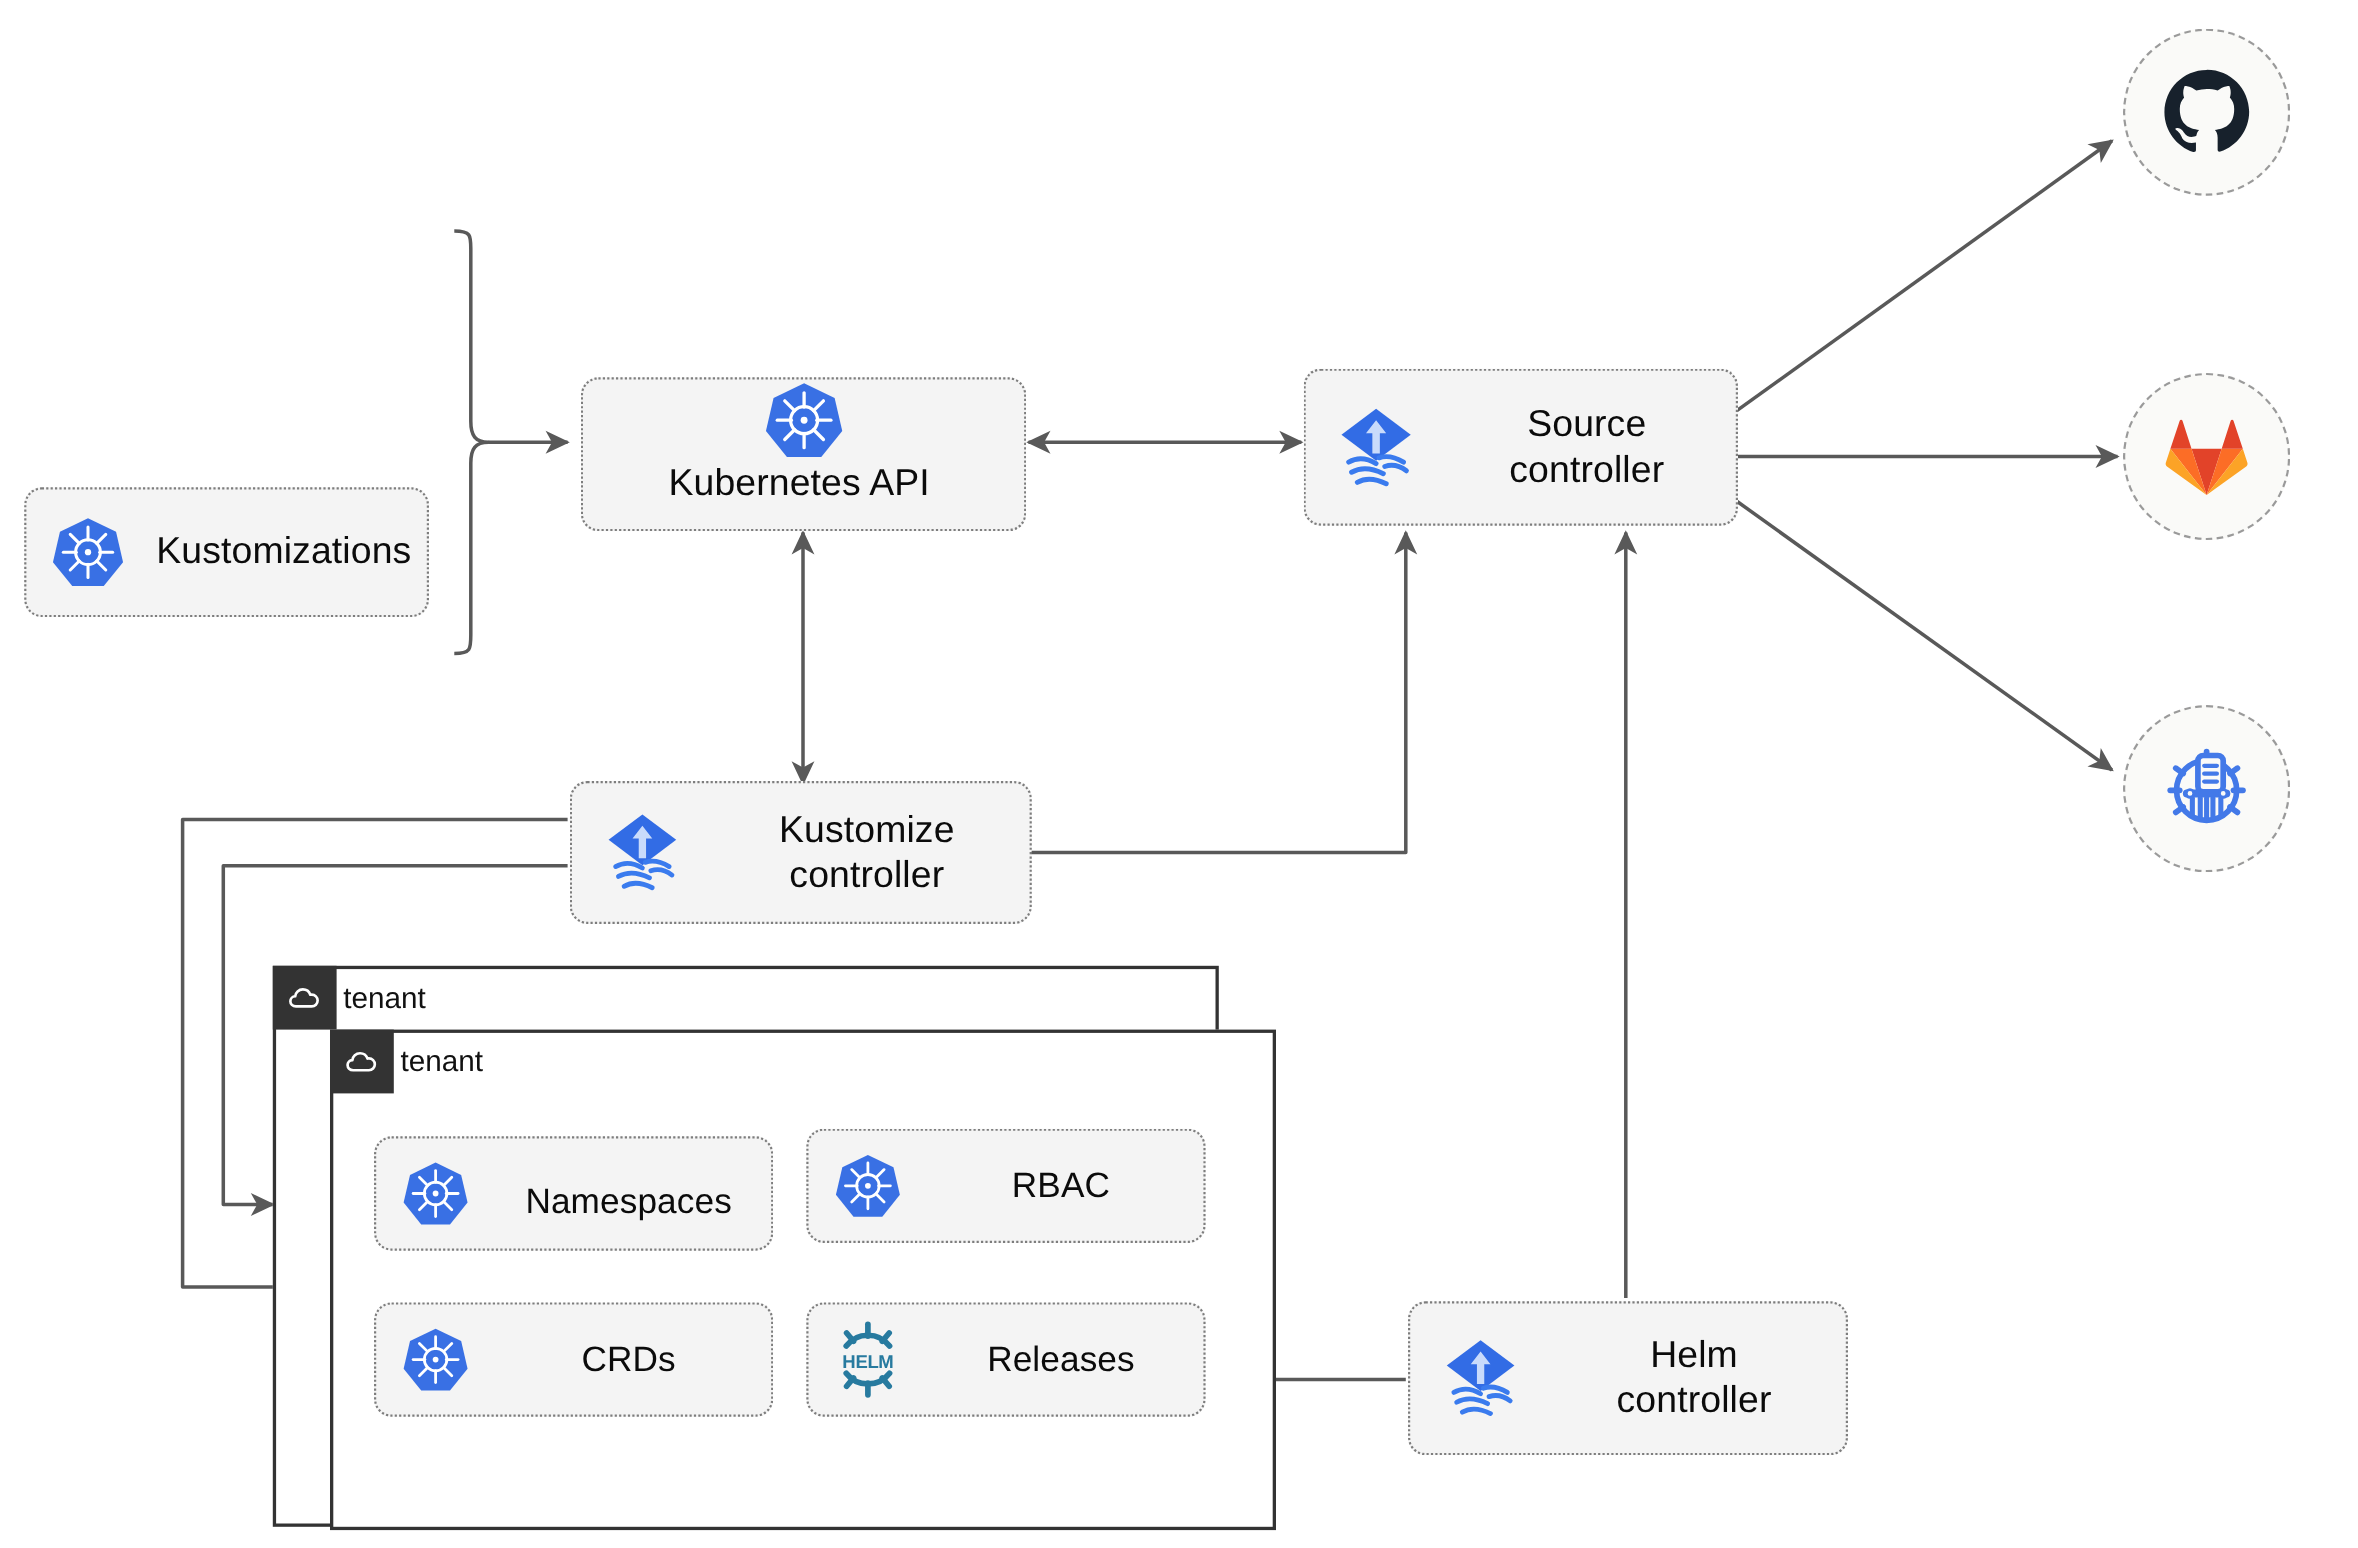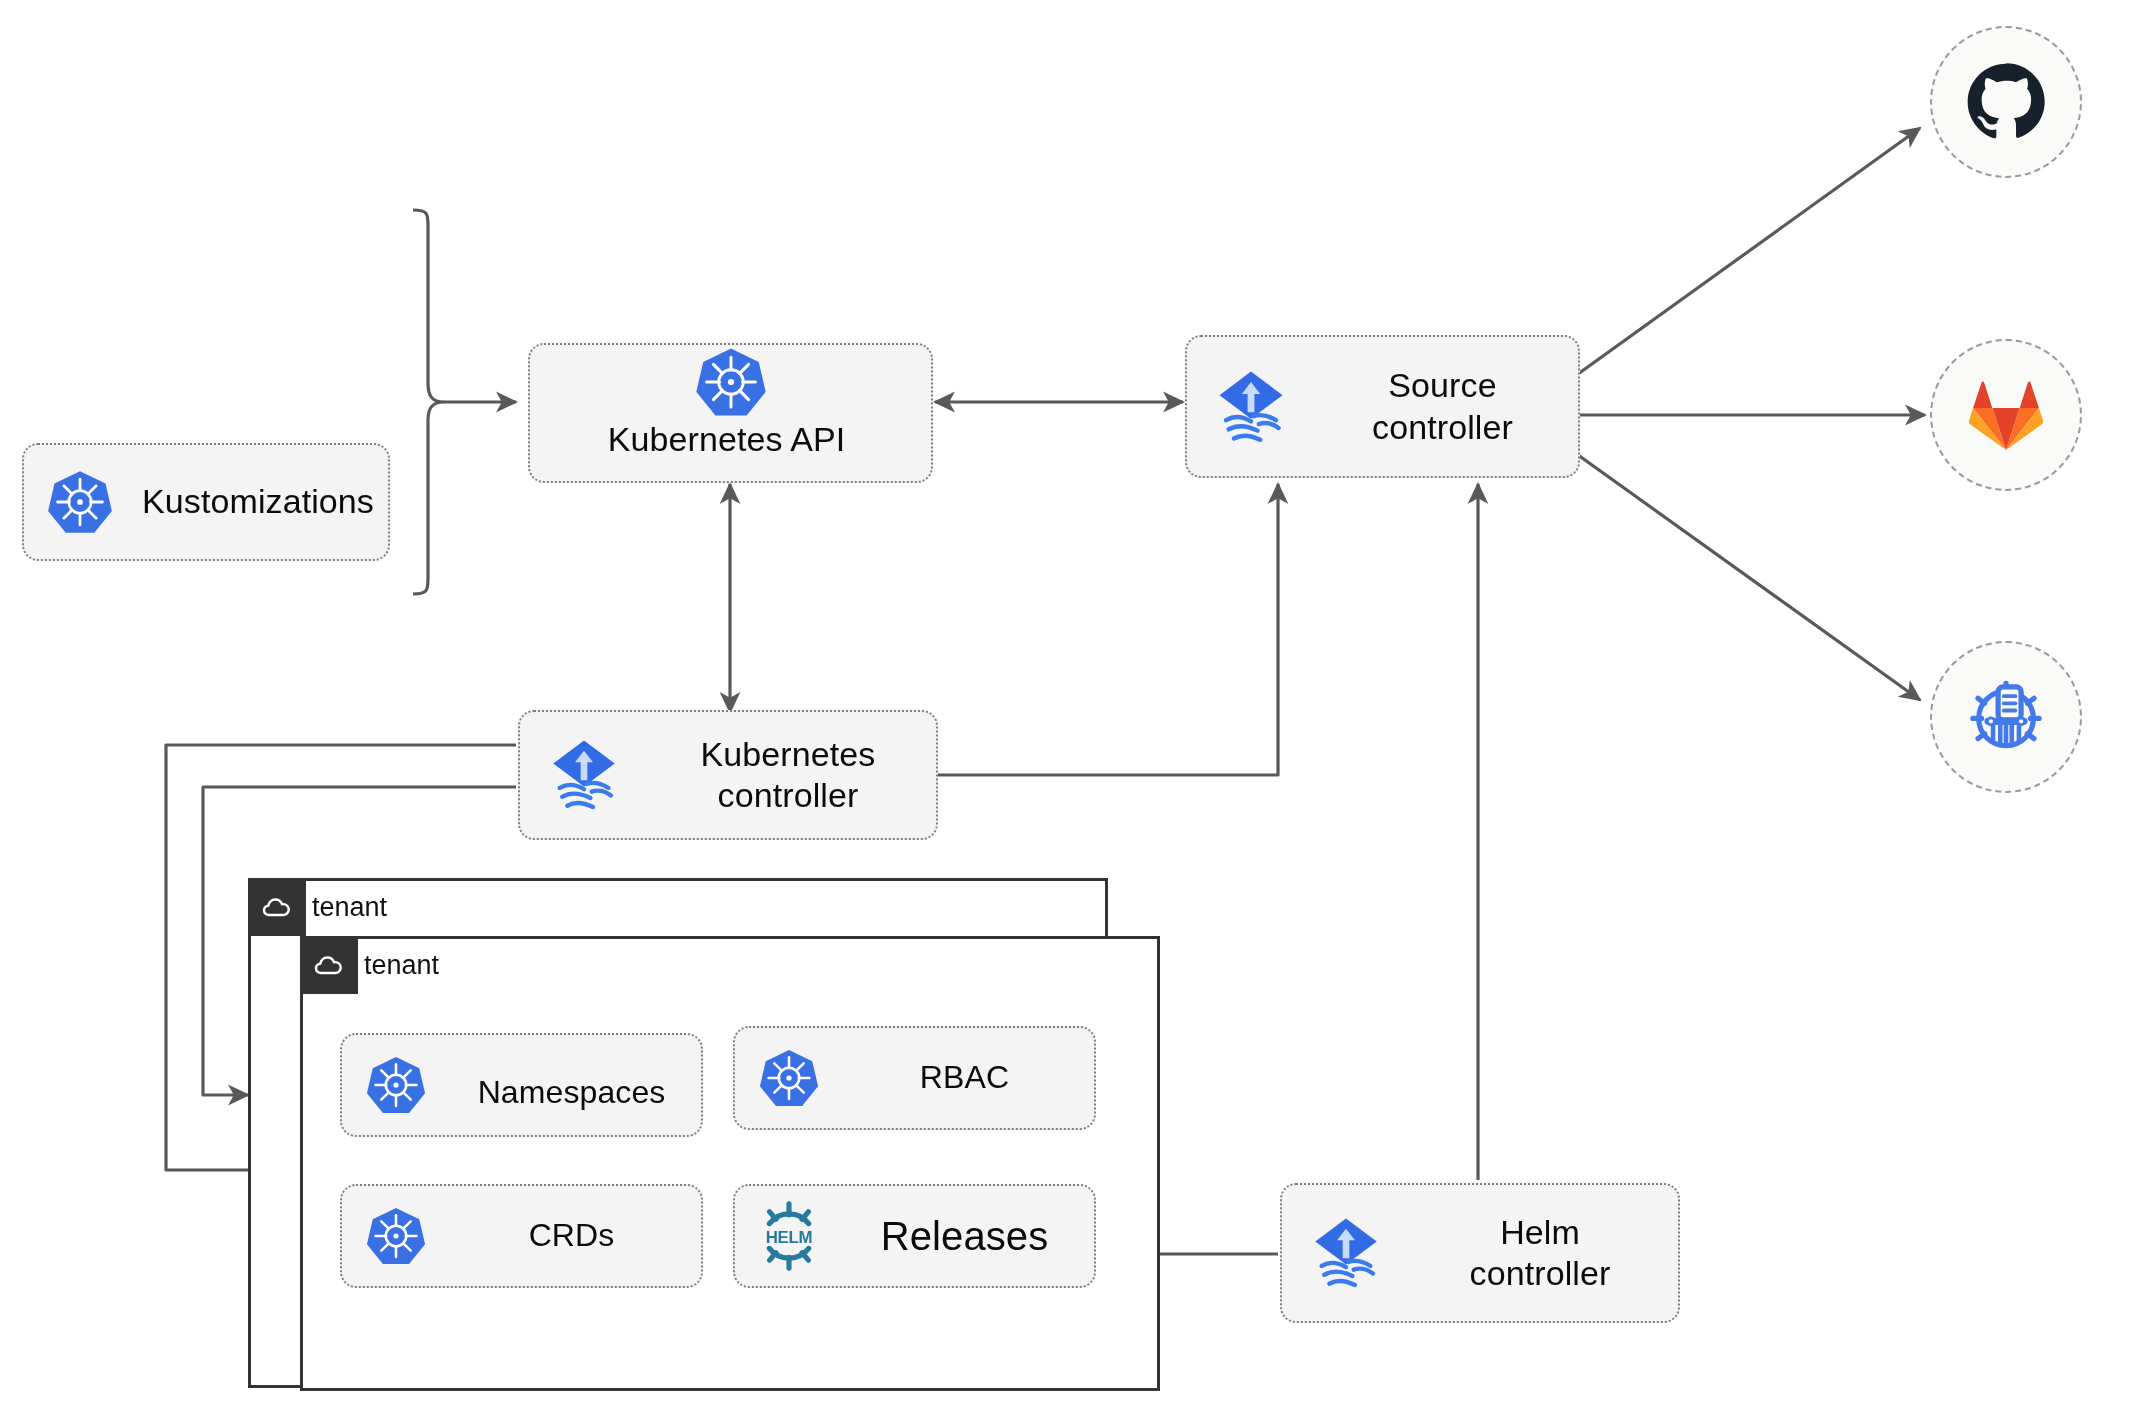--- a/index.html
+++ b/index.html
@@ -245,21 +245,21 @@
         <path d="M32 13 L39 22 L34.6 22 L34.6 36 L29.4 36 L29.4 22 L25 22 Z" fill="#c9dbfb"></path>
         <g fill="none" stroke="#3a7bee" stroke-width="3.4" stroke-linecap="round">
           <path d="M13 42 C20 38, 27 40, 32 43"></path>
           <path d="M15 49 C23 44.5, 31 47, 37 50"></path>
           <path d="M19 56 C26 52, 33 54, 39 57"></path>
           <path d="M34 39 C40 37, 46 39, 51 42"></path>
           <path d="M38 45 C44 43, 49 45, 53 48"></path>
         </g>
       </svg>
     </div>
-    <div class="lbl">Kubernetes
+    <div class="lbl">Kustomize
 controller</div>
   </div>
 
   <div class="node" style="left:1280px; top:1183px; width:400px; height:140px;">
     <div class="ico" style="width:128px;">
       <svg width="82" height="82" viewBox="0 0 64 64" aria-hidden="true">
         <path d="M32 5 L56 23 L32 41 L8 23 Z" fill="#326ce5"></path>
         <path d="M32 13 L39 22 L34.6 22 L34.6 36 L29.4 36 L29.4 22 L25 22 Z" fill="#c9dbfb"></path>
         <g fill="none" stroke="#3a7bee" stroke-width="3.4" stroke-linecap="round">
           <path d="M13 42 C20 38, 27 40, 32 43"></path>
@@ -346,21 +346,21 @@
           <path d="M32 3.5 L32 13"></path>
           <path d="M32 51 L32 60.5"></path>
           <path d="M14.8 10.5 L20.4 17.2"></path>
           <path d="M49.2 10.5 L43.6 17.2"></path>
           <path d="M14.8 53.5 L20.4 46.8"></path>
           <path d="M49.2 53.5 L43.6 46.8"></path>
         </g>
         <text x="32" y="38.5" text-anchor="middle" font-family="'Liberation Sans', sans-serif" font-size="15" font-weight="bold" fill="#277a9f" letter-spacing="-0.3">HELM</text>
       </svg>
     </div>
-    <div class="lbl" style="font-size:40px;">Releases</div>
+    <div class="lbl" style="font-size:32px;">Releases</div>
   </div>
 
   <div class="circle-node" style="left:1930px; top:26px;">
     <svg width="86" height="86" viewBox="0 0 24 24" aria-hidden="true">
       <path fill="#17212c" d="M12 1.3C6.1 1.3 1.3 6.1 1.3 12c0 4.7 3.1 8.7 7.3 10.1
         .5.1.7-.2.7-.5v-1.9c-3 .6-3.6-1.4-3.6-1.4-.5-1.2-1.2-1.6-1.2-1.6-1-.7.1-.7.1-.7
         1.1.1 1.6 1.1 1.6 1.1 1 1.7 2.6 1.2 3.2.9.1-.7.4-1.2.7-1.5-2.4-.3-4.9-1.2-4.9-5.3
         0-1.2.4-2.1 1.1-2.9-.1-.3-.5-1.4.1-2.9 0 0 .9-.3 3 1.1.9-.2 1.8-.4 2.7-.4
         .9 0 1.8.1 2.7.4 2.1-1.4 3-1.1 3-1.1.6 1.5.2 2.6.1 2.9.7.8 1.1 1.7 1.1 2.9
         0 4.1-2.5 5-4.9 5.3.4.3.7 1 .7 2v3c0 .3.2.6.7.5 4.2-1.4 7.3-5.4 7.3-10.1

